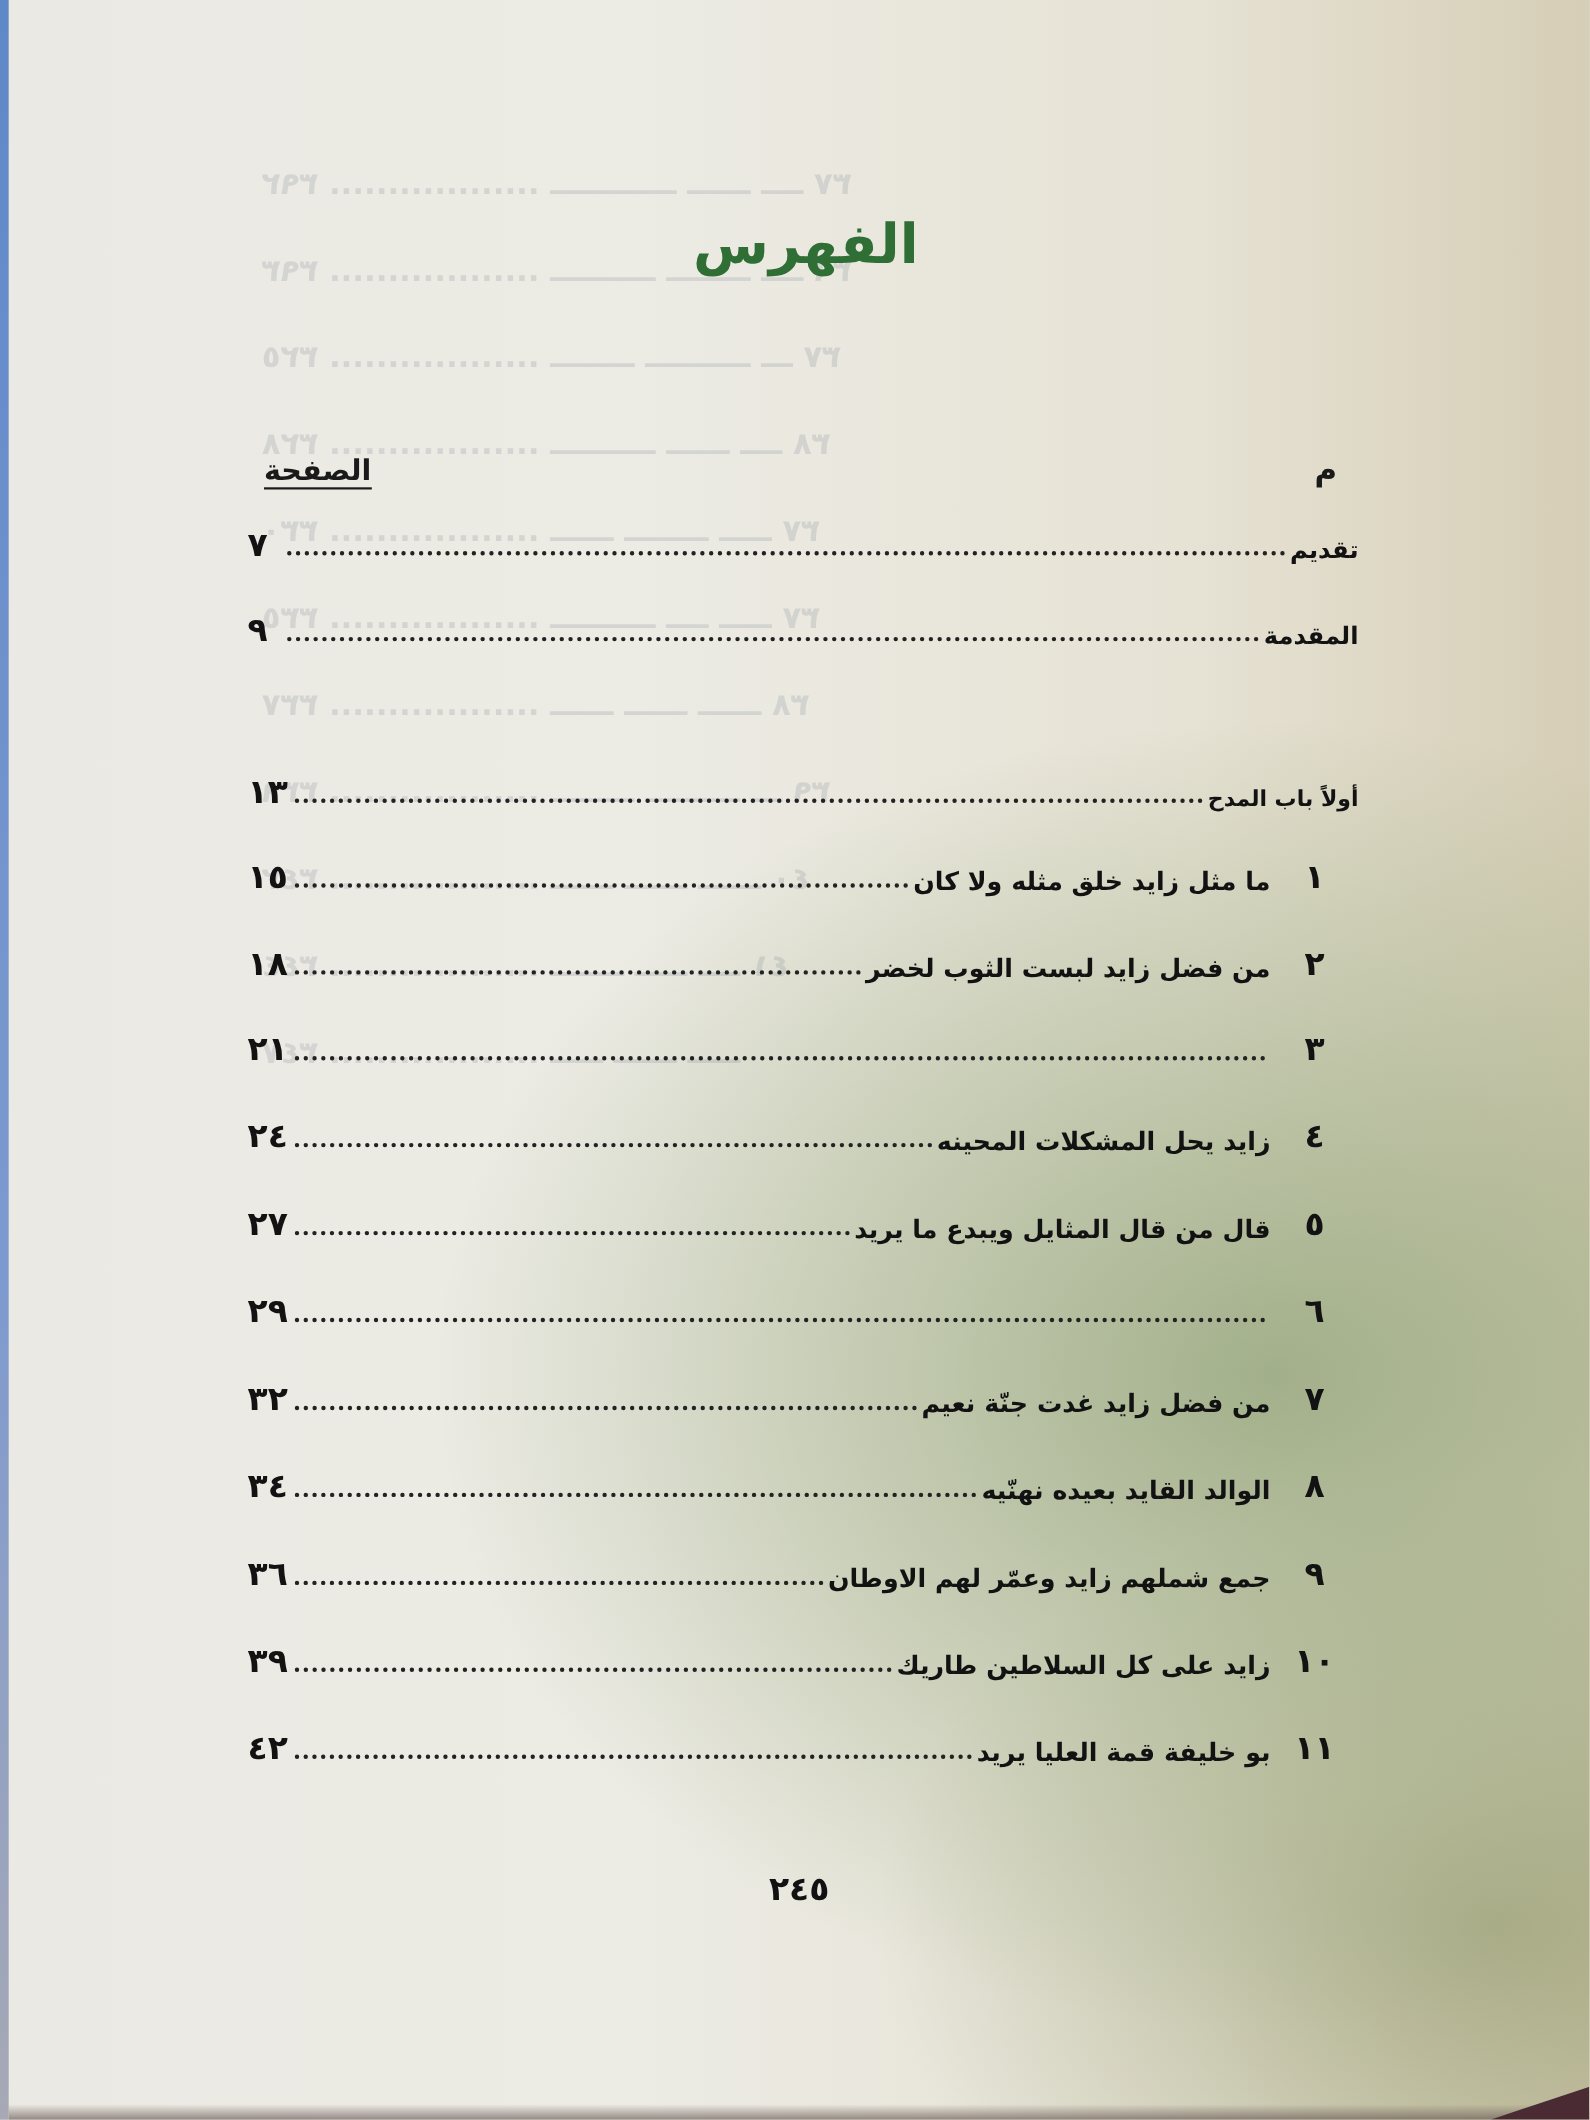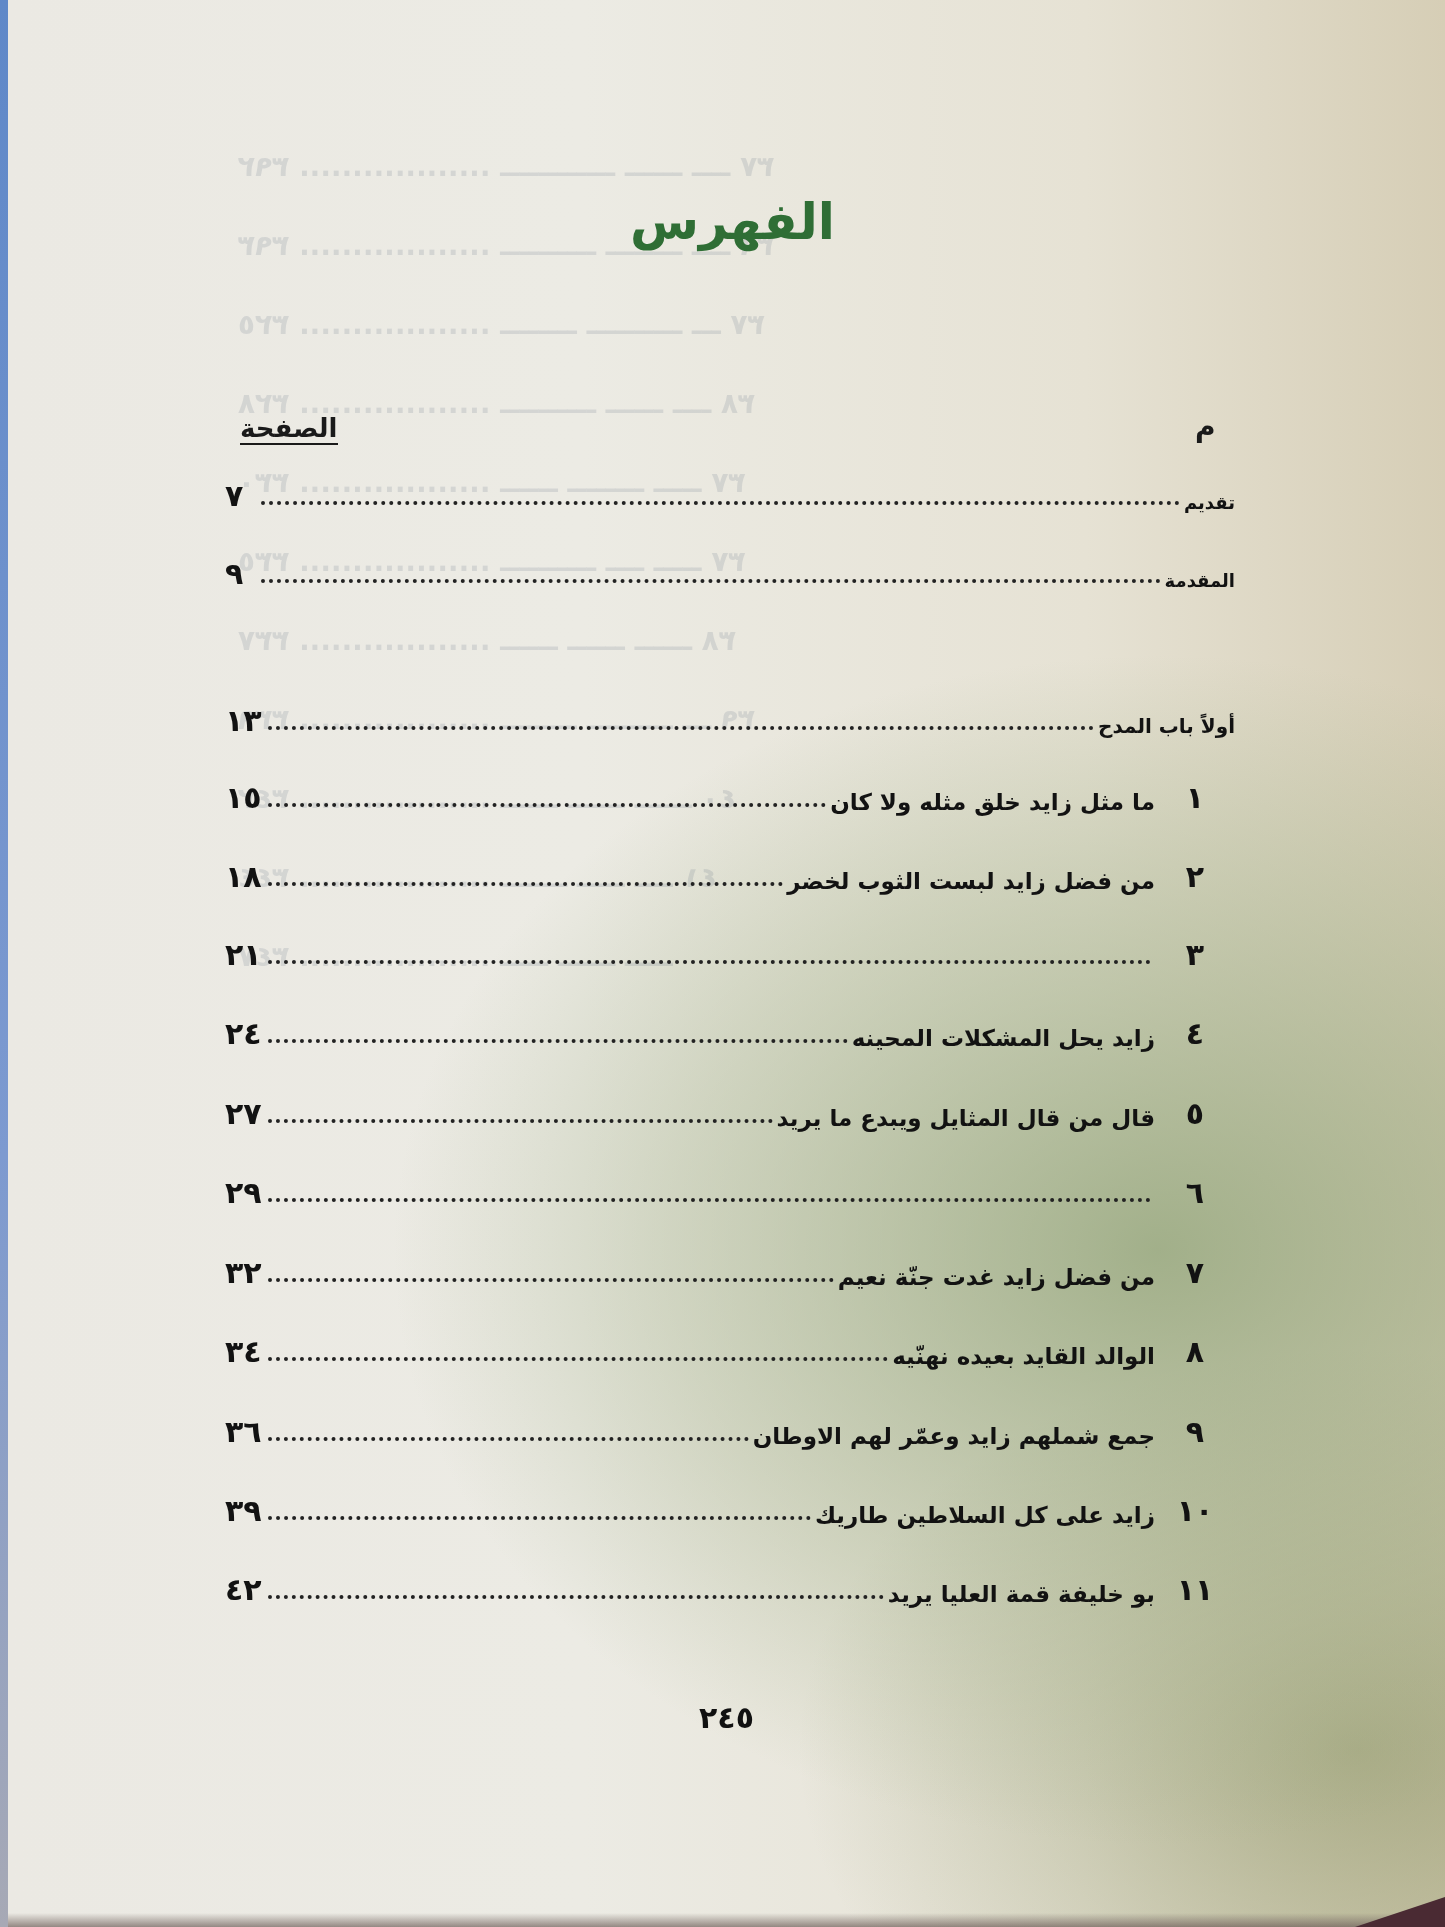--- a/index.html
+++ b/index.html
@@ -116,21 +116,21 @@
       text-align: center;
       padding-bottom: 2px;
     }
     .row .title-text {
       font-size: 23px;
       font-weight: bold;
       white-space: nowrap;
       padding-bottom: 2px;
     }
     .row.front .title-text {
-      font-size: 18px;
+      font-size: 22px;
     }
     .row .dots {
       flex: 1 1 auto;
       margin: 0 4px 10px 6px;
       border-bottom: 4px dotted #222;
       height: 0;
     }
     .row .page-no {
       flex: 0 0 auto;
       font-size: 30px;

